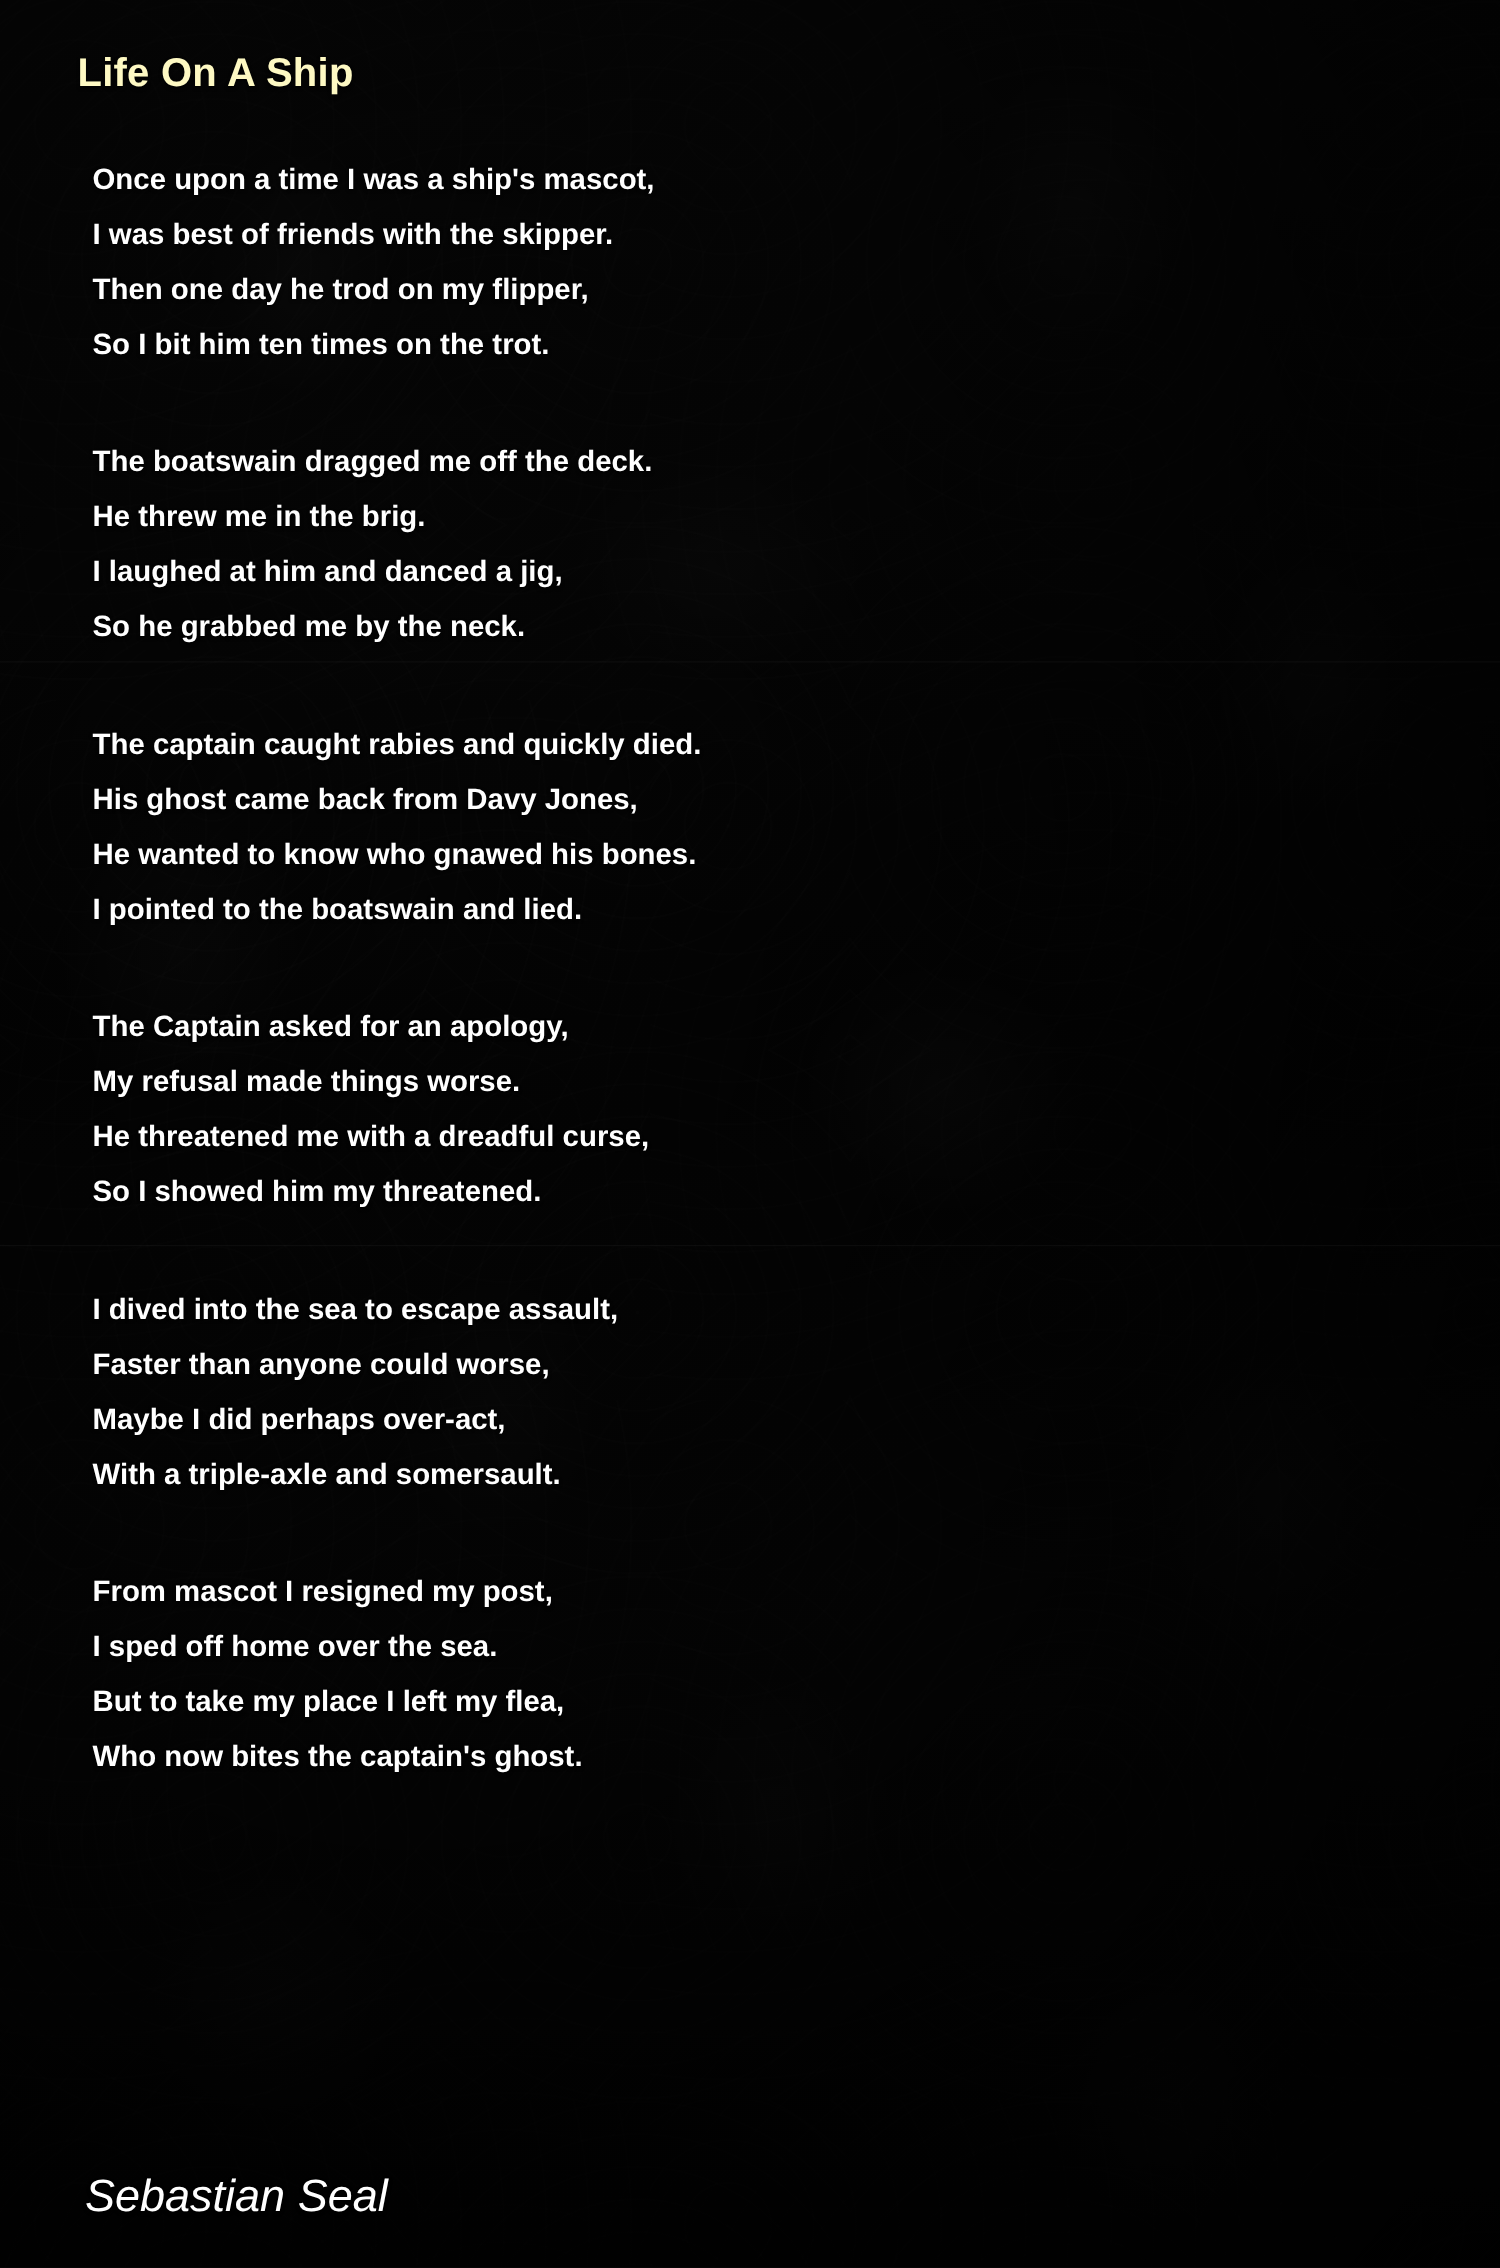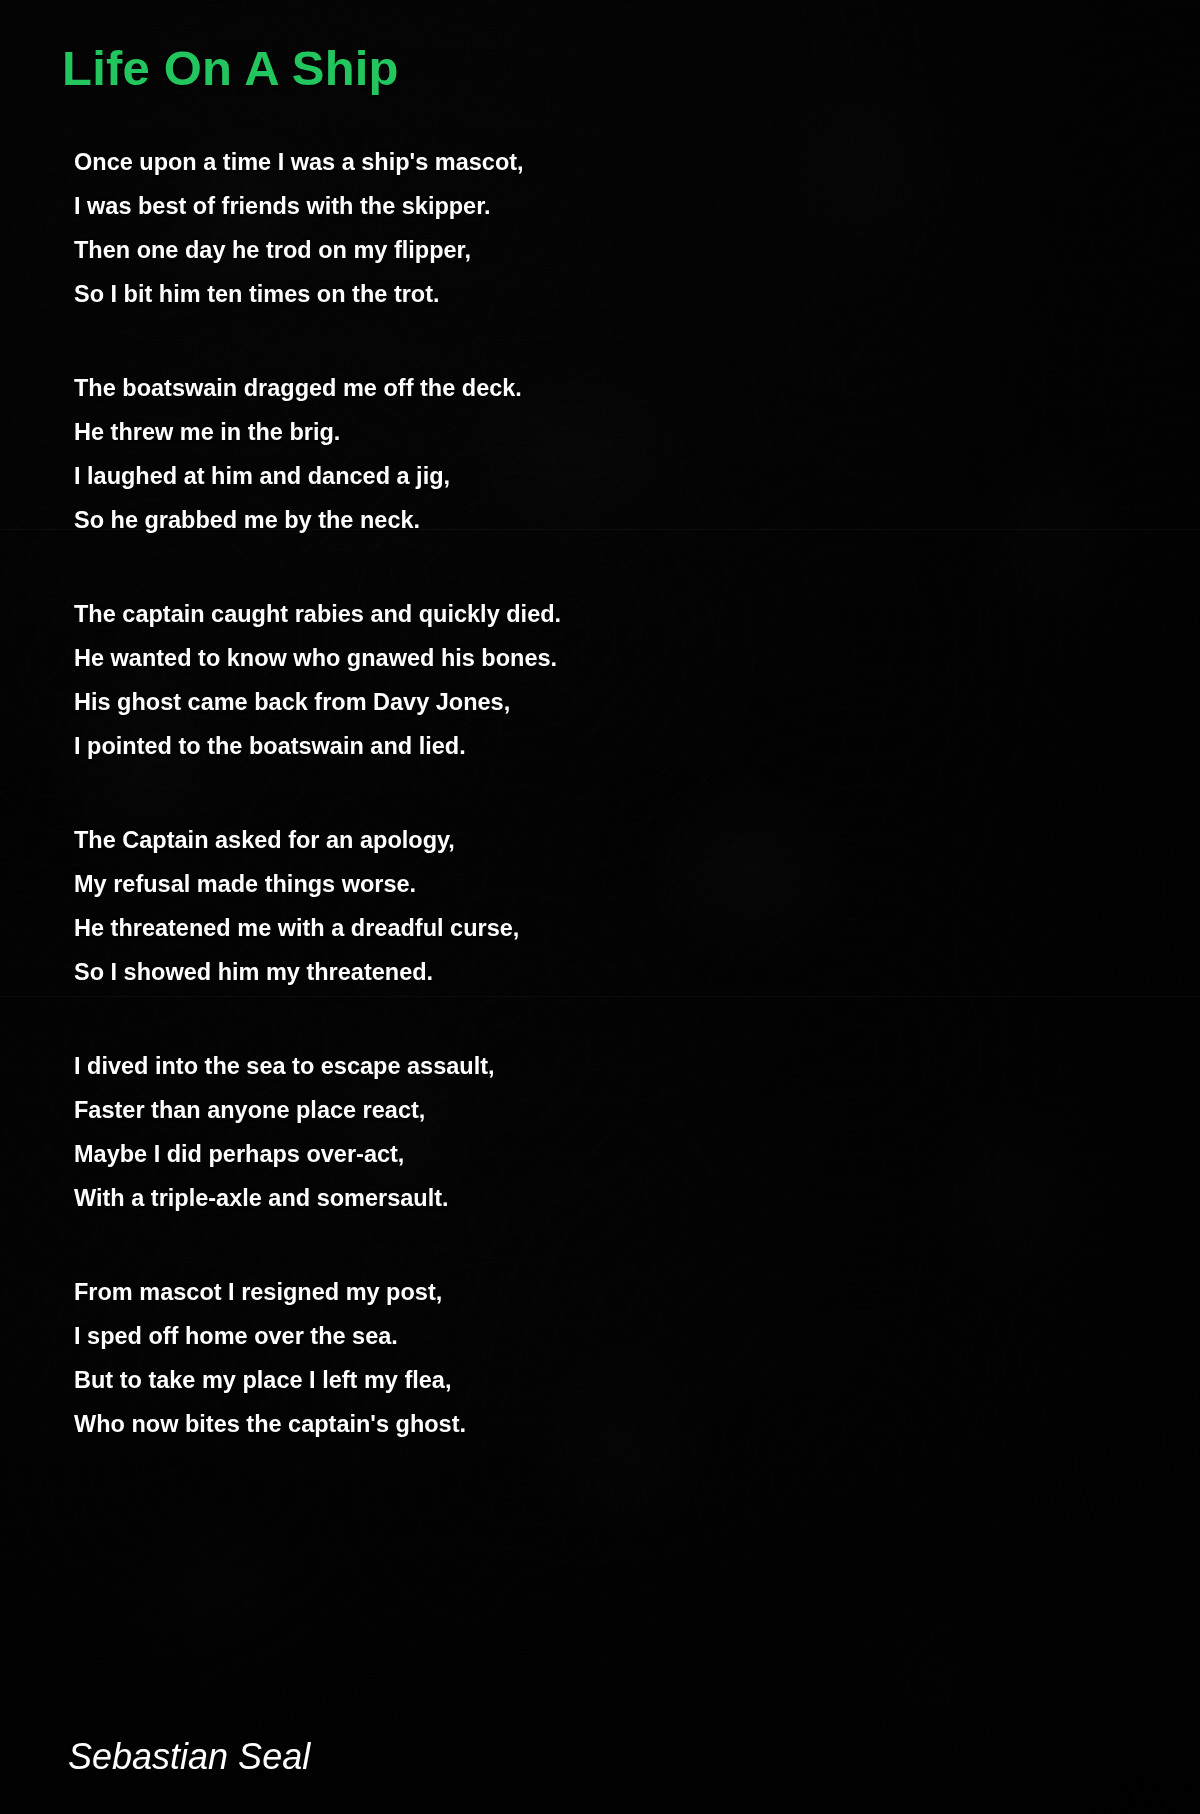--- a/index.html
+++ b/index.html
@@ -67,22 +67,22 @@
   .bg-seam-1 { top: 529px; }
   .bg-seam-2 { top: 996px; }
 
   .content {
     position: relative;
     z-index: 3;
     padding: 40px 60px 0 62px;
   }
 
   .poem-title {
-    color: #22c55e;
-    font-size: 49px;
+    color: #fef9c3;
+    font-size: 32px;
     font-weight: bold;
     letter-spacing: 0.2px;
     margin: 0 0 44px 0;
     text-shadow: 0 1px 3px rgba(0,0,0,0.9);
   }
 
   .stanza {
     margin: 0 0 50px 12px;
   }
   .poem-line {
@@ -130,35 +130,35 @@
 
     <div class="stanza">
       <div class="poem-line">The boatswain dragged me off the deck.</div>
       <div class="poem-line">He threw me in the brig.</div>
       <div class="poem-line">I laughed at him and danced a jig,</div>
       <div class="poem-line">So he grabbed me by the neck.</div>
     </div>
 
     <div class="stanza">
       <div class="poem-line">The captain caught rabies and quickly died.</div>
+      <div class="poem-line">His ghost came back from Davy Jones,</div>
       <div class="poem-line">He wanted to know who gnawed his bones.</div>
-      <div class="poem-line">His ghost came back from Davy Jones,</div>
       <div class="poem-line">I pointed to the boatswain and lied.</div>
     </div>
 
     <div class="stanza">
       <div class="poem-line">The Captain asked for an apology,</div>
       <div class="poem-line">My refusal made things worse.</div>
       <div class="poem-line">He threatened me with a dreadful curse,</div>
       <div class="poem-line">So I showed him my threatened.</div>
     </div>
 
     <div class="stanza">
       <div class="poem-line">I dived into the sea to escape assault,</div>
-      <div class="poem-line">Faster than anyone place react,</div>
+      <div class="poem-line">Faster than anyone could worse,</div>
       <div class="poem-line">Maybe I did perhaps over-act,</div>
       <div class="poem-line">With a triple-axle and somersault.</div>
     </div>
 
     <div class="stanza">
       <div class="poem-line">From mascot I resigned my post,</div>
       <div class="poem-line">I sped off home over the sea.</div>
       <div class="poem-line">But to take my place I left my flea,</div>
       <div class="poem-line">Who now bites the captain's ghost.</div>
     </div>

